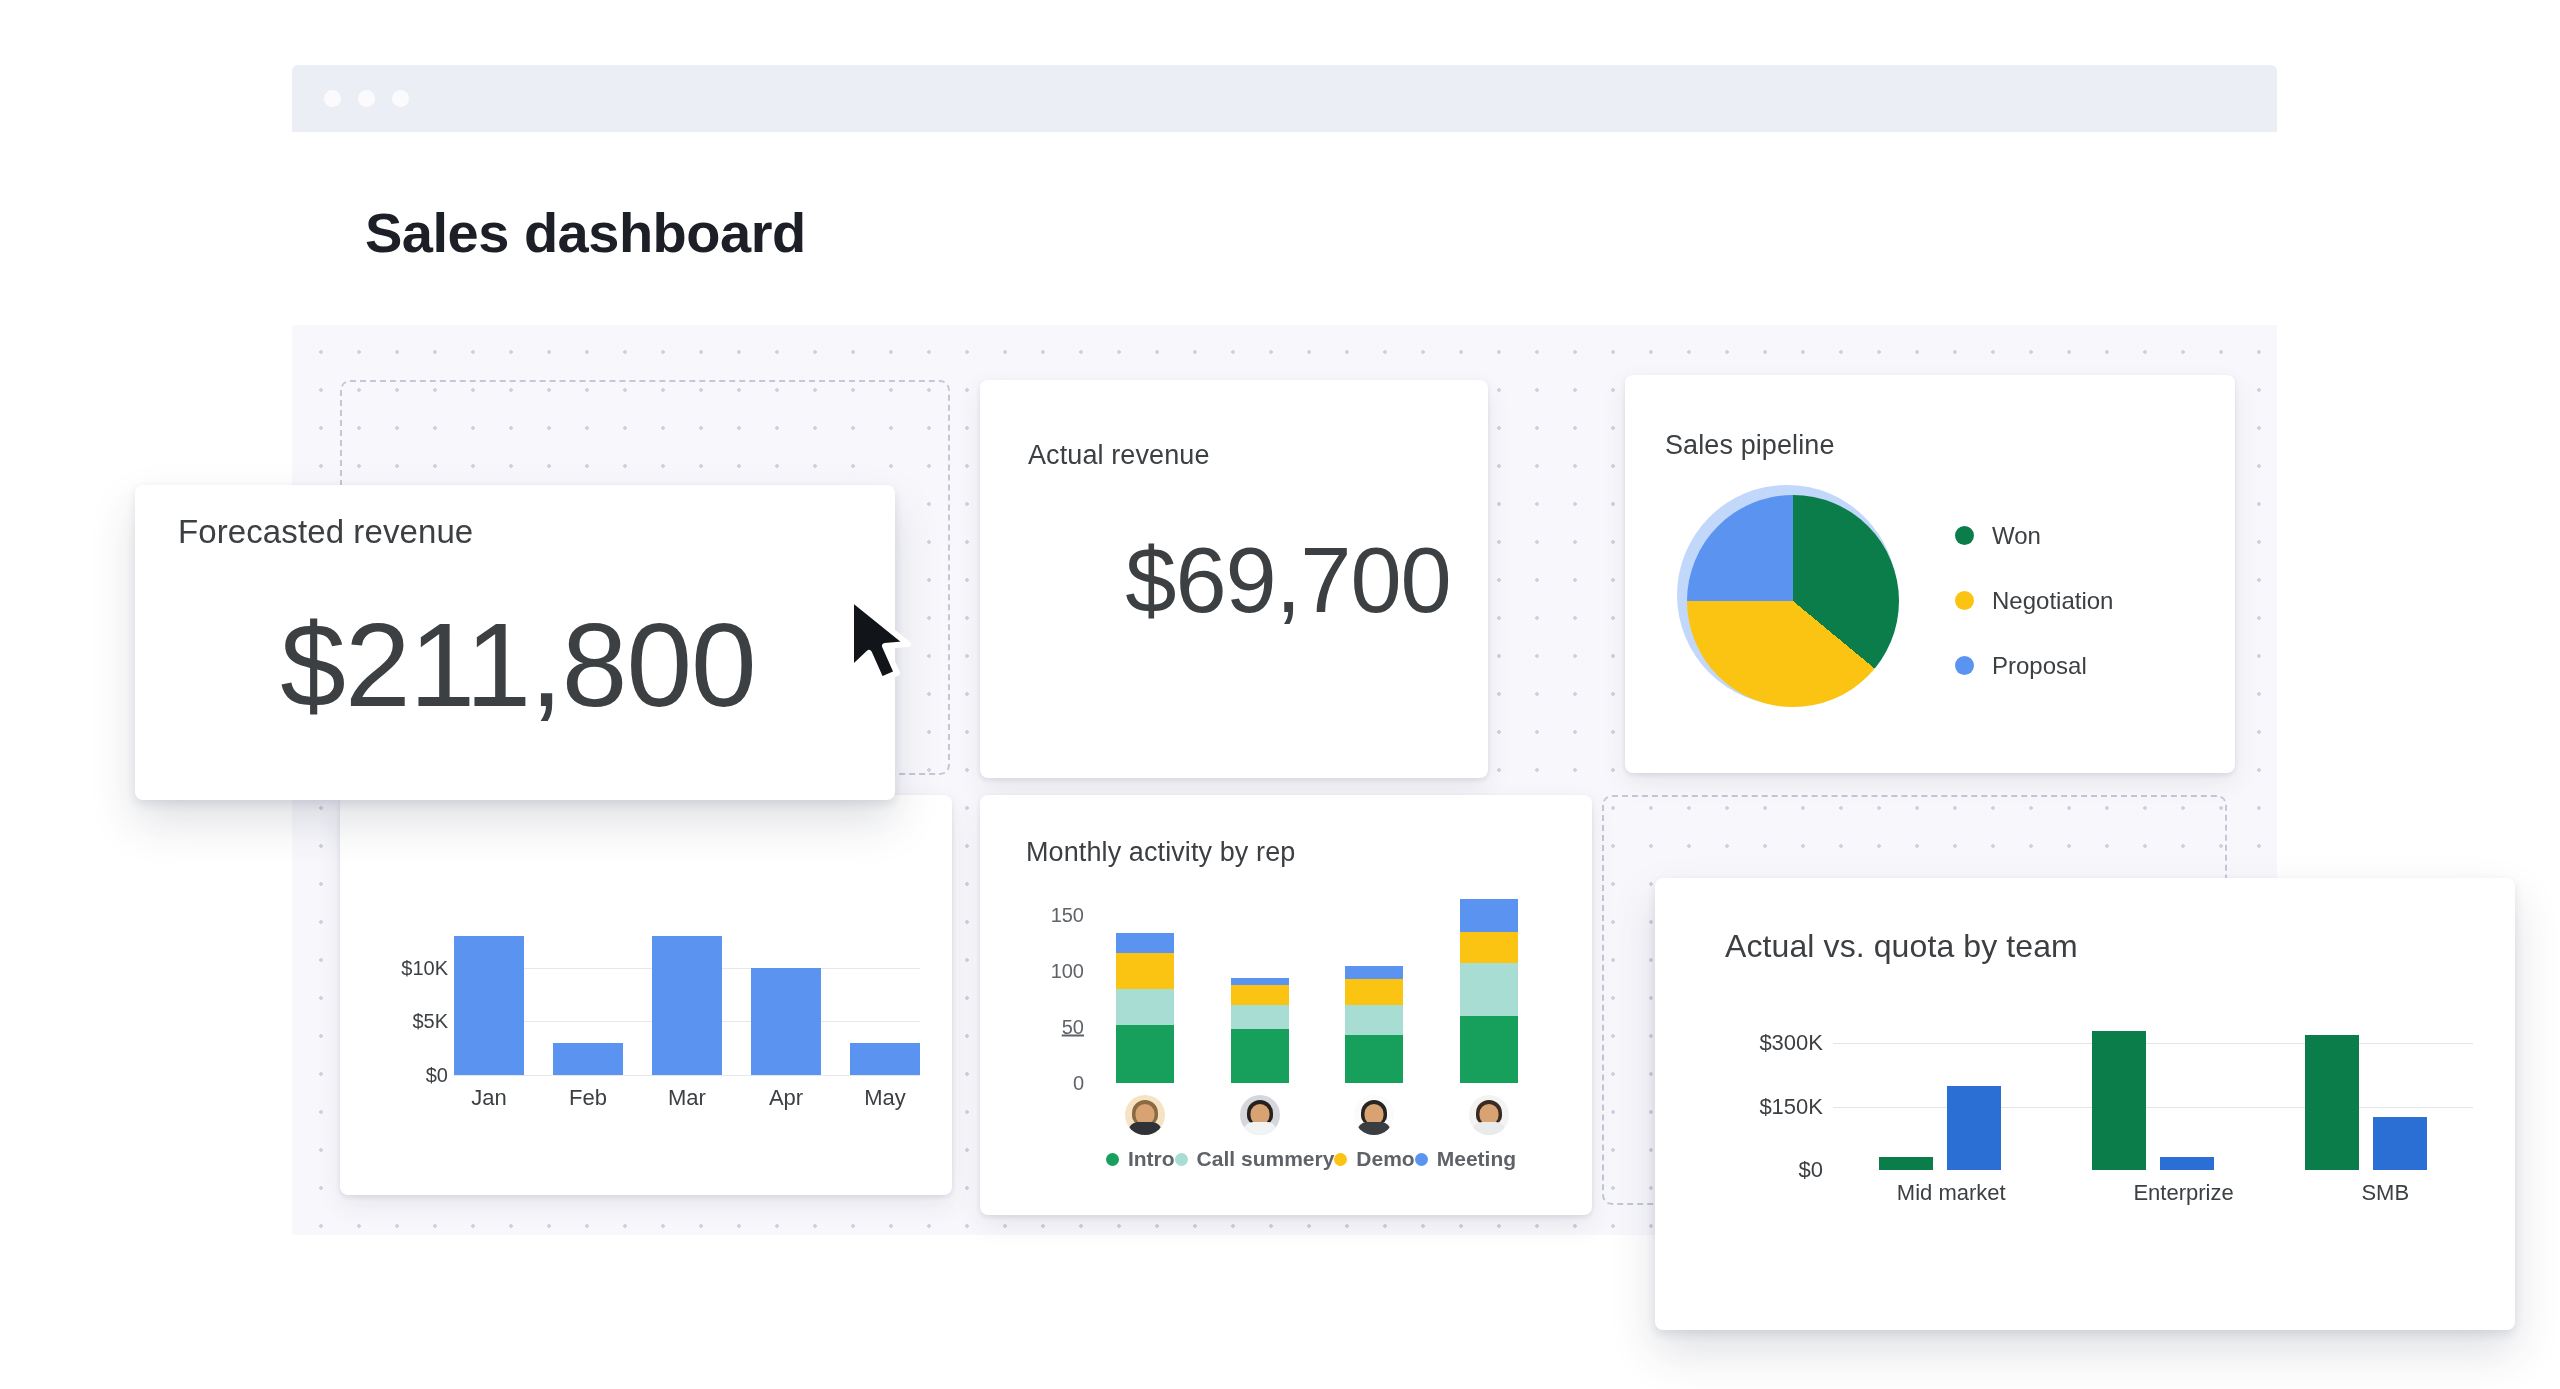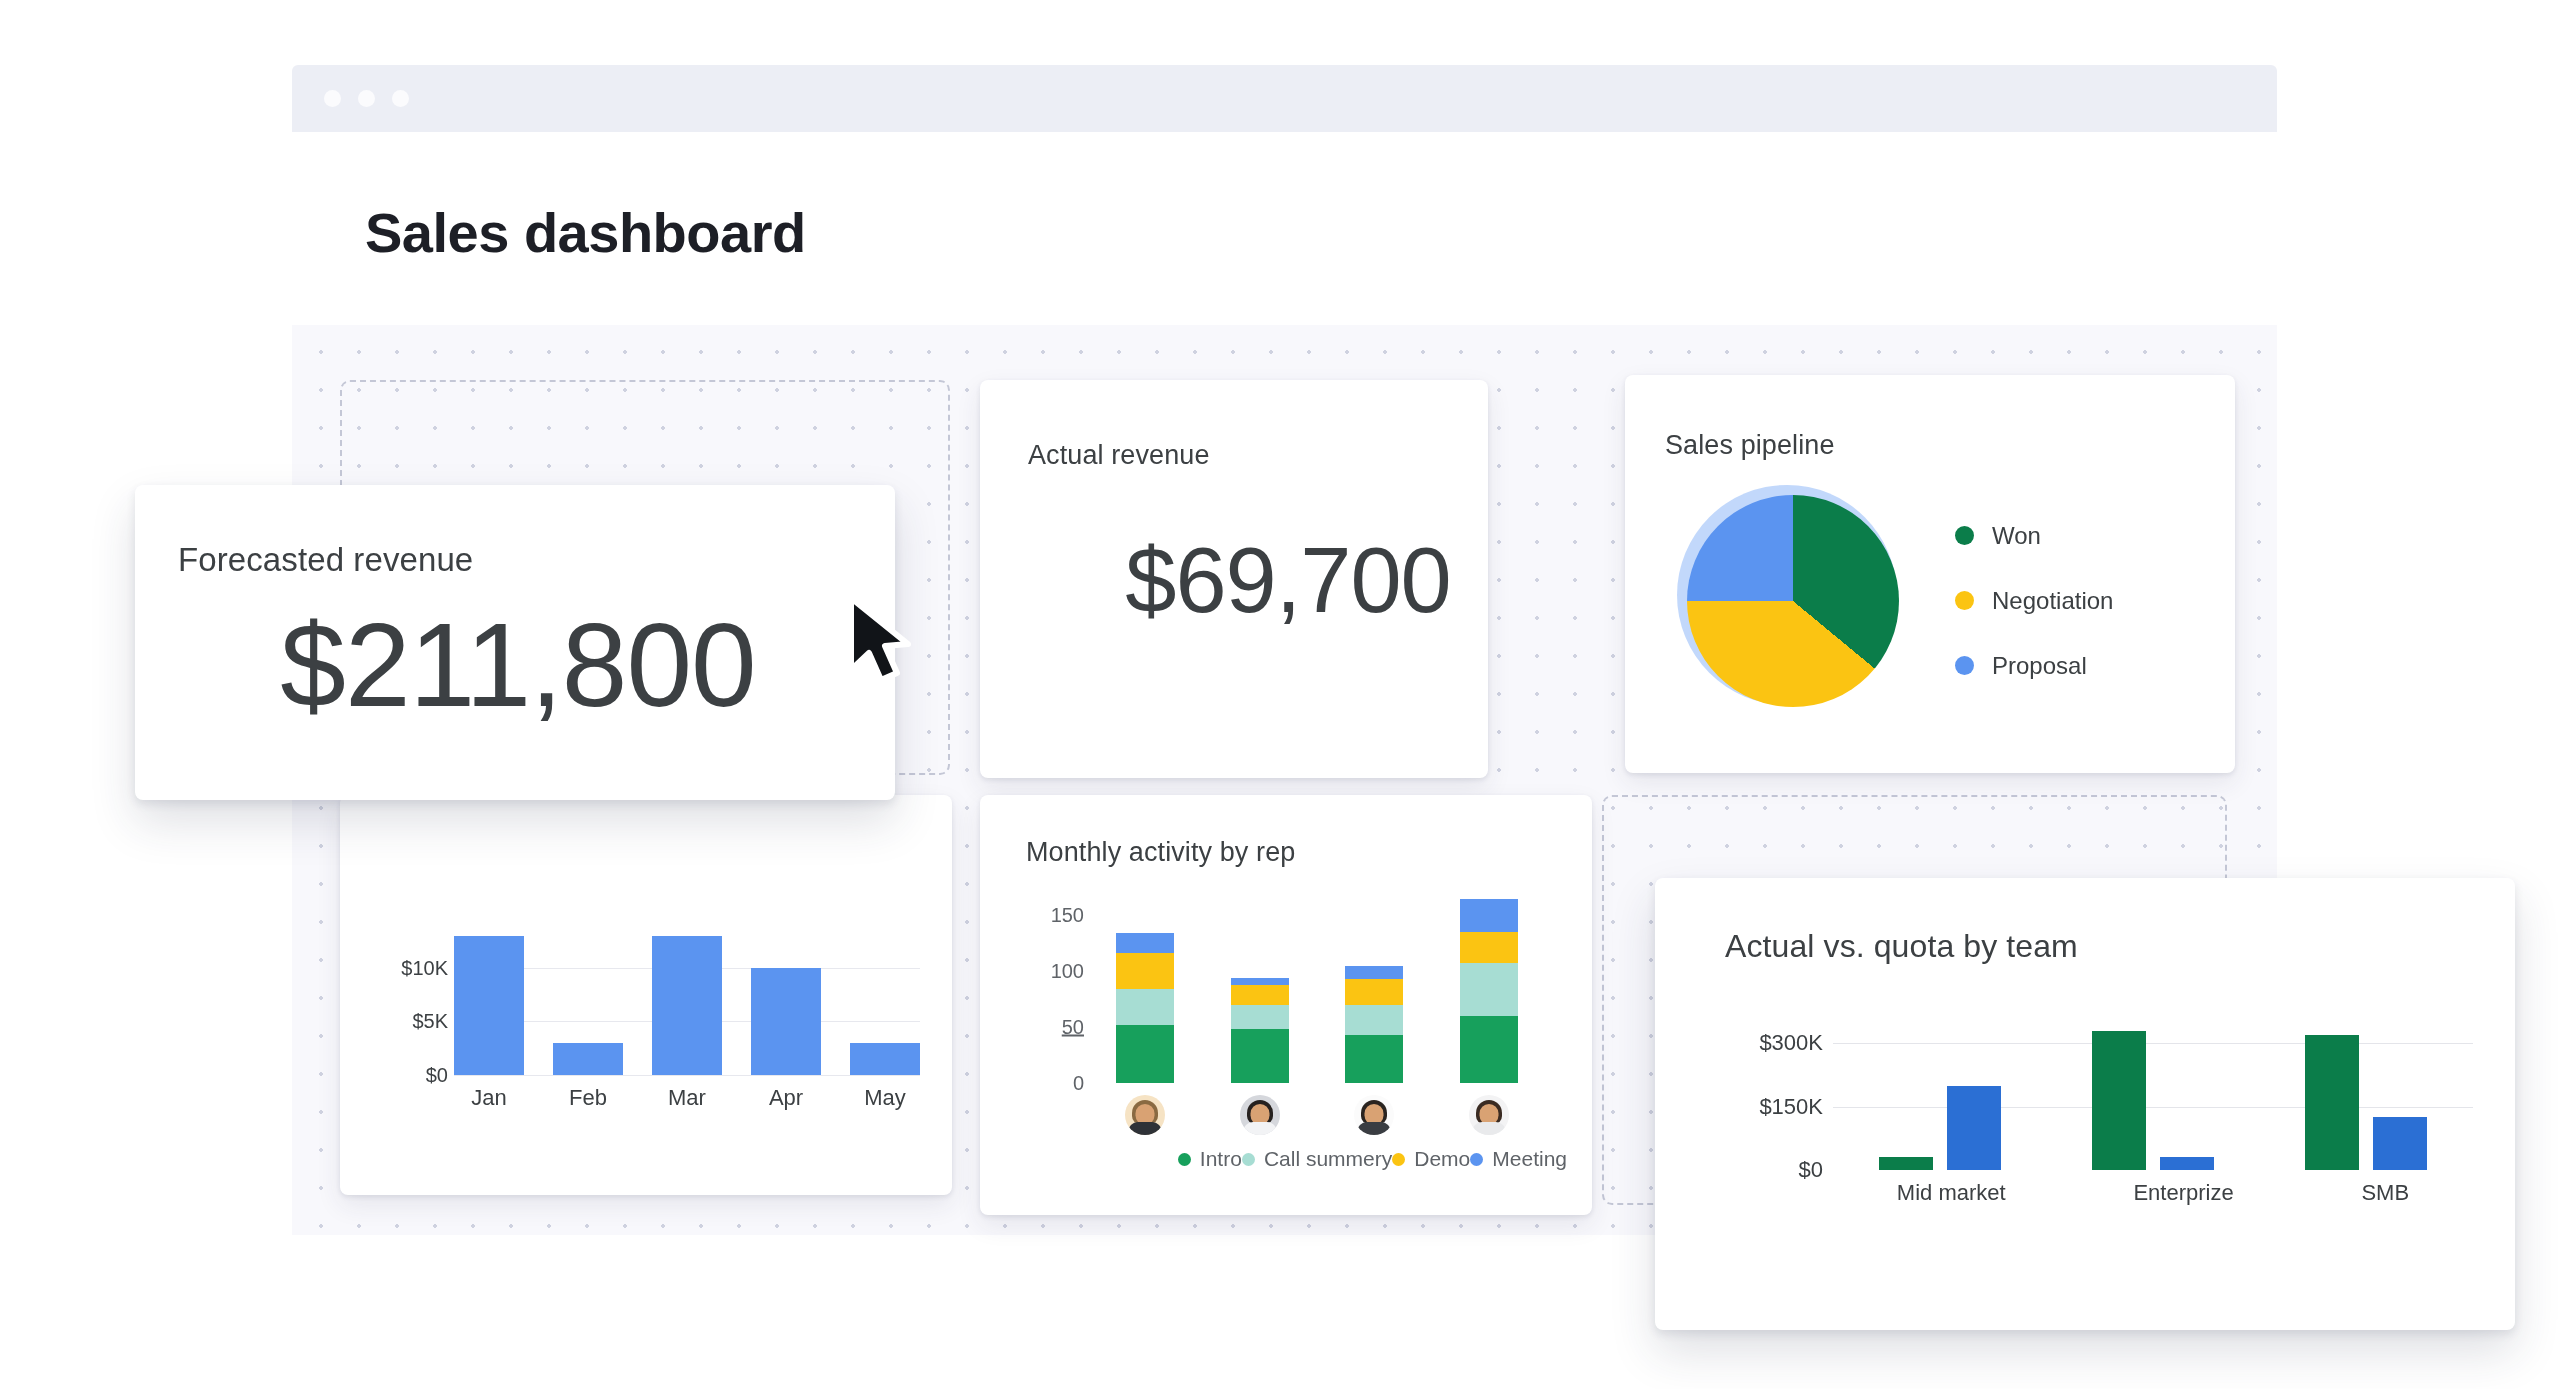--- a/index.html
+++ b/index.html
@@ -112,35 +112,35 @@
     position: relative; overflow: hidden; flex: 0 0 auto;
   }
   .avatar .hair { position: absolute; left: 50%; top: 5px; transform: translateX(-50%);
                   width: 26px; height: 24px; border-radius: 13px 13px 8px 8px; }
   .avatar .face { position: absolute; left: 50%; top: 9px; transform: translateX(-50%);
                   width: 19px; height: 21px; border-radius: 10px; background: #d9a273; }
   .avatar .body { position: absolute; left: 50%; bottom: 0; transform: translateX(-50%);
                   width: 34px; height: 13px; border-radius: 10px 10px 0 0; }
 
   .stack-legend {
-    position: absolute; left: 47px; top: 352px; width: 540px;
-    display: flex; align-items: center; justify-content: flex-end;
+    position: absolute; left: 61px; top: 352px; width: 540px;
+    display: flex; align-items: center; justify-content: center; font-weight: bold;
   }
   .sl-item { display: flex; align-items: center; gap: 9px; }
   .sl-dot { width: 13px; height: 13px; border-radius: 50%; flex: 0 0 auto; }
   .sl-label { font-size: 21px; color: #5f6368; white-space: nowrap; }
 
   
   .card-forecast {
     left: 135px; top: 485px; width: 760px; height: 315px;
     box-shadow: 0 4px 10px rgba(40,45,75,.11), 0 22px 46px rgba(40,45,75,.15);
     z-index: 40;
   }
   .card-forecast .card-title {
-    position: absolute; left: 43px; top: 56px; font-size: 33px; color: #3c4043;
+    position: absolute; left: 43px; top: 28px; font-size: 33px; color: #3c4043;
   }
   .card-forecast .big-value {
     position: absolute; left: 43px; top: 112px; width: 680px;
     text-align: center; font-size: 118px;
   }
 
   
   .cursor { position: absolute; left: 845px; top: 594px; width: 70px; height: 94px; z-index: 60; }
 
   

